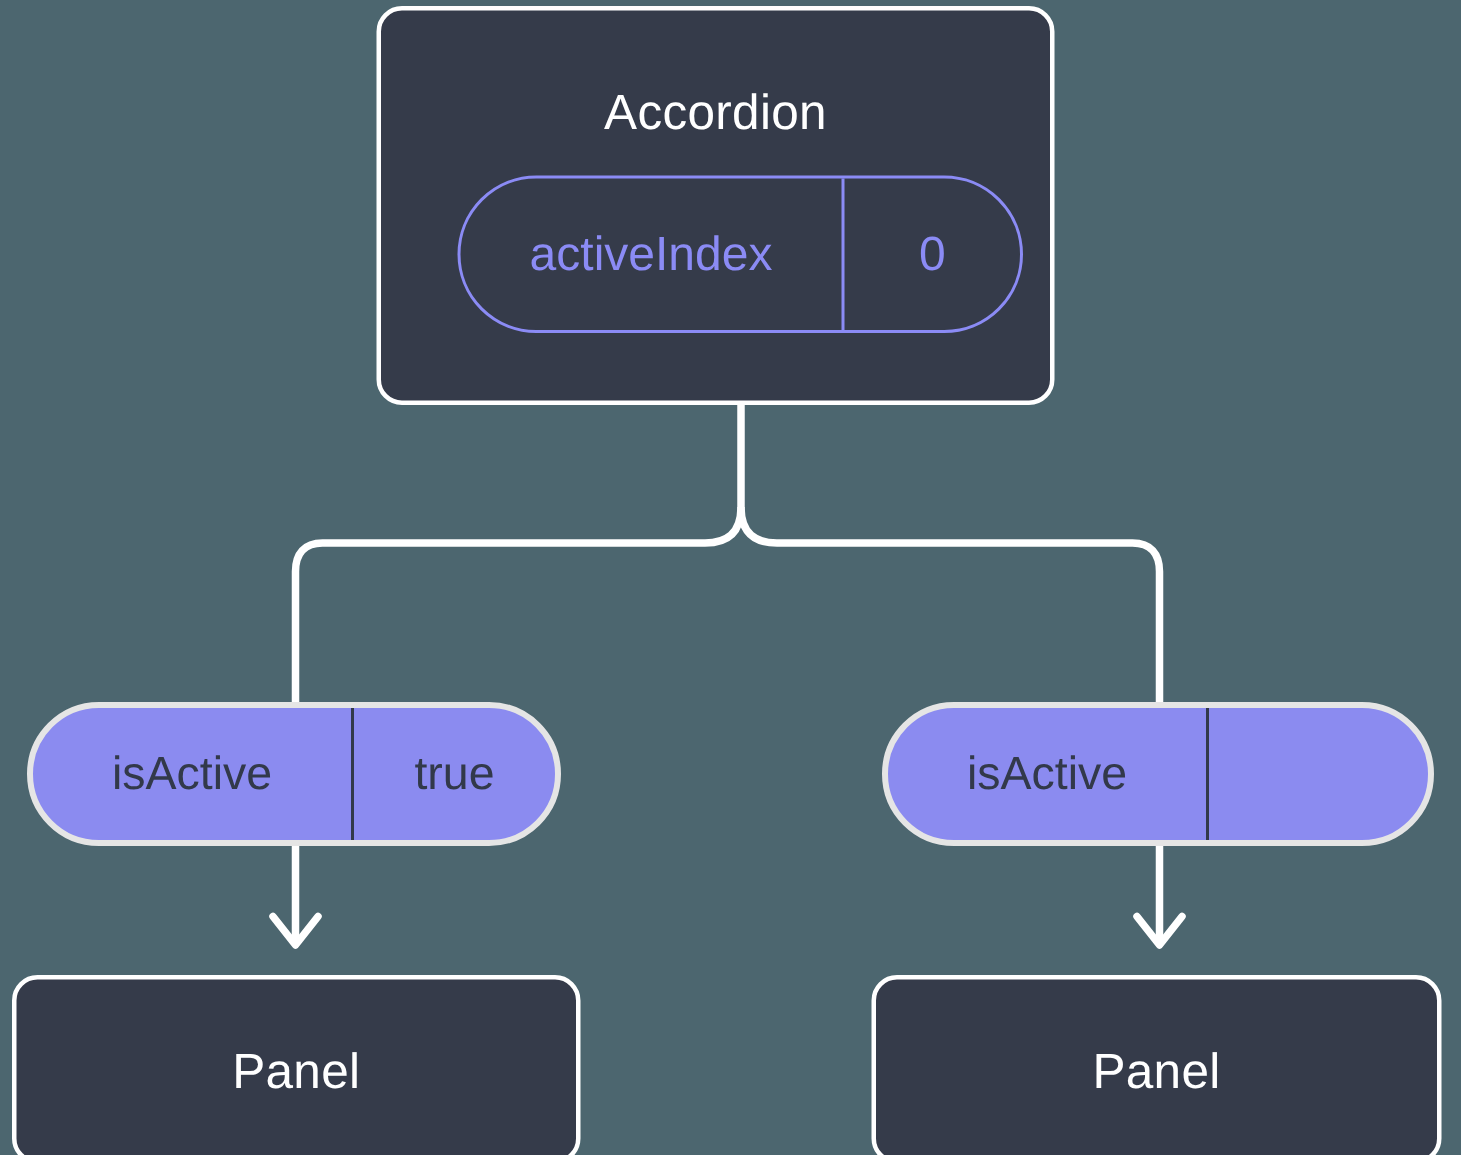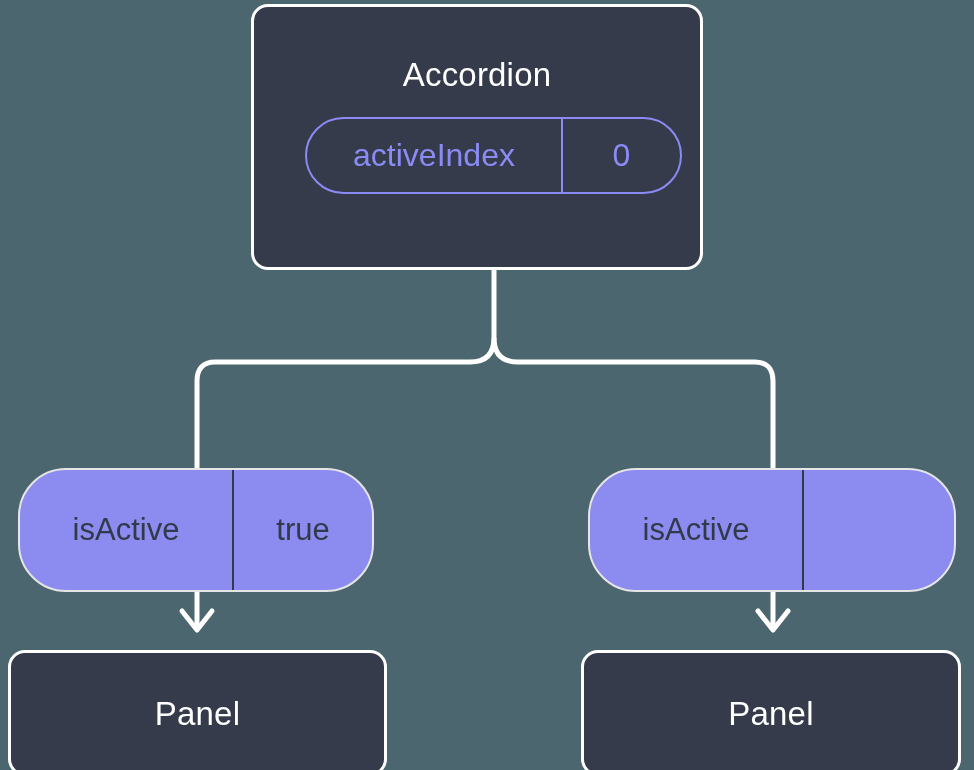--- a/index.html
+++ b/index.html
@@ -63,21 +63,21 @@
     margin-top: 51px;
   }
 
   
   .pill-outline {
     position: absolute;
     box-sizing: border-box;
     left: 305px;
     top: 117px;
     width: 377px;
-    height: 77px;
+    height: 105px;
     border: 2px solid #8b8bf5;
     border-radius: 53px;
     display: flex;
     align-items: stretch;
     background: transparent;
   }
   .pill-outline .pill-key {
     flex: 0 0 254px;
     display: flex;
     align-items: center;
@@ -99,23 +99,23 @@
     color: #8b8bf5;
     font-size: 32px;
     white-space: nowrap;
   }
 
   
   .pill-filled {
     position: absolute;
     box-sizing: border-box;
     top: 468px;
-    height: 124px;
+    height: 96px;
     background: #8b8bf0;
-    border: 2px solid #e5e5e5;
+    border: 4px solid #e5e5e5;
     border-radius: 48px;
     display: flex;
     align-items: stretch;
     overflow: hidden;
   }
   .pill-filled .pill-key,
   .pill-filled .pill-val {
     display: flex;
     align-items: center;
     justify-content: center;

